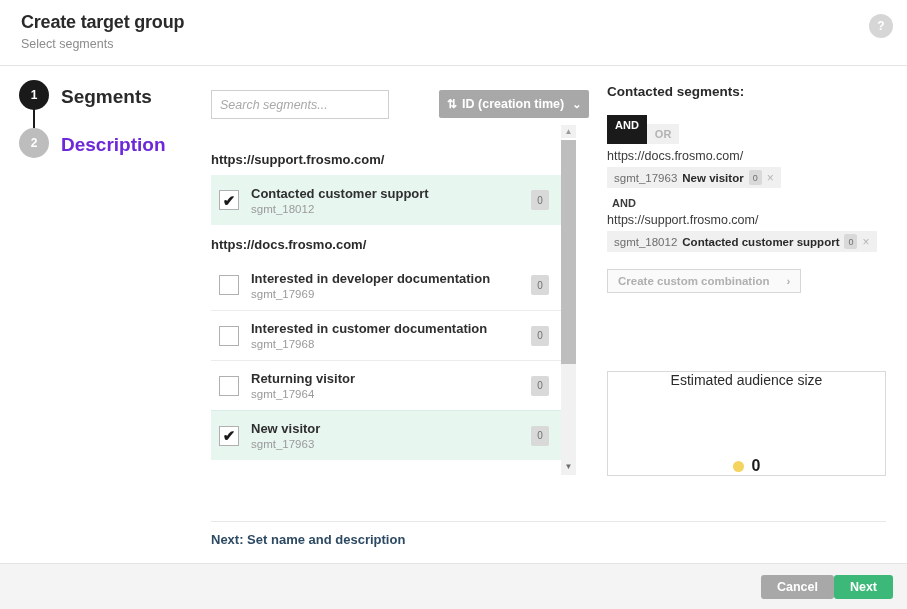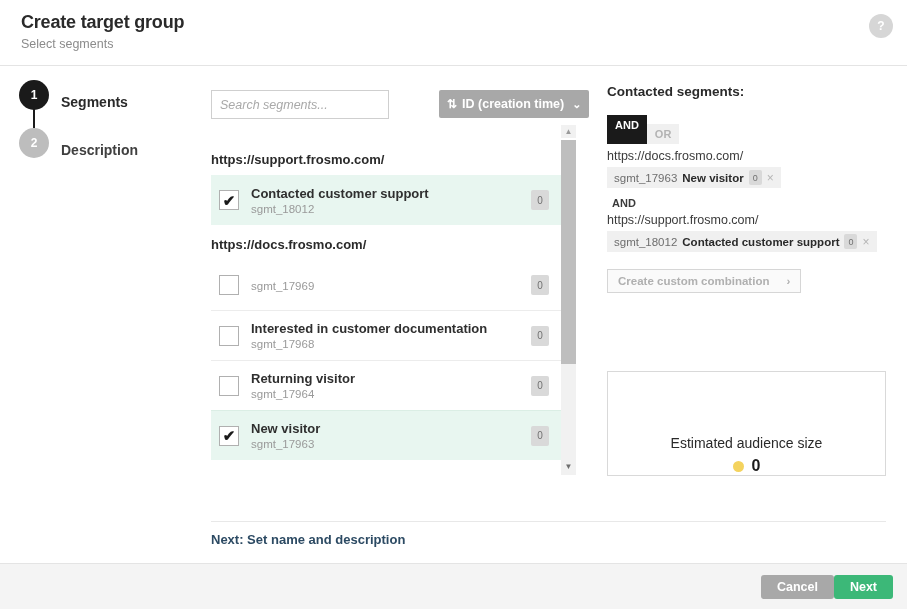--- a/index.html
+++ b/index.html
@@ -45,24 +45,24 @@
     z-index: 2;
   }
   .step-circle.active { background: #1a1a1a; }
   .step-circle.inactive { background: #bdbdbd; }
   .step-line {
     position: absolute; left: 14px; top: 28px;
     width: 2px; height: 20px; background: #1a1a1a; z-index: 1;
   }
   .step-label {
     position: absolute; left: 42px; top: 6px;
-    font-size: 14px; font-weight: bold; margin-top: 8px;
+    font-size: 19px; font-weight: bold;
   }
   .step-label.active { color: #2a2a2a; }
-  .step-label.inactive { color: #404040; }
+  .step-label.inactive { color: #6d28d9; }
 
   
   .search-input {
     position: absolute; left: 211px; top: 90px;
     width: 178px; height: 29px;
     border: 1px solid #cfcfcf; background: #fff;
     font-family: "Liberation Sans", sans-serif;
     font-size: 12.5px; font-style: italic; color: #555;
     padding: 0 8px;
   }
@@ -184,21 +184,21 @@
     font-family: "Liberation Sans", sans-serif;
     font-size: 11.5px; font-weight: bold; color: #b0b0b0;
     display: flex; align-items: center; gap: 17px; cursor: pointer;
   }
 
   .audience-box {
     position: absolute; left: 607px; top: 371px;
     width: 279px; height: 105px;
     border: 1px solid #d9d9d9; background: #fff;
     display: flex; flex-direction: column;
-    align-items: center; justify-content: flex-end; gap: 6px;
+    align-items: center; justify-content: space-between; gap: 6px;
   }
   .audience-label { font-size: 14px; color: #2a2a2a; }
   .audience-val { display: flex; align-items: center; gap: 8px; }
   .audience-dot {
     width: 11px; height: 11px; border-radius: 50%; background: #f4d35e;
   }
   .audience-num { font-size: 16px; font-weight: bold; color: #1a1a1a; }
 
   
   .next-sep {
@@ -269,20 +269,21 @@
           <div class="seg-text">
             <div class="seg-name">Contacted customer support</div>
             <div class="seg-id">sgmt_18012</div>
           </div>
           <div class="count-badge">0</div>
         </div>
         <div class="group-title">https://docs.frosmo.com/</div>
         <div class="seg-row first">
           <div class="checkbox"></div>
           <div class="seg-text">
+            <div class="seg-name">Interested in developer documentation</div>
             <div class="seg-id">sgmt_17969</div>
           </div>
           <div class="count-badge">0</div>
         </div>
         <div class="seg-row">
           <div class="checkbox"></div>
           <div class="seg-text">
             <div class="seg-name">Interested in customer documentation</div>
             <div class="seg-id">sgmt_17968</div>
           </div>

